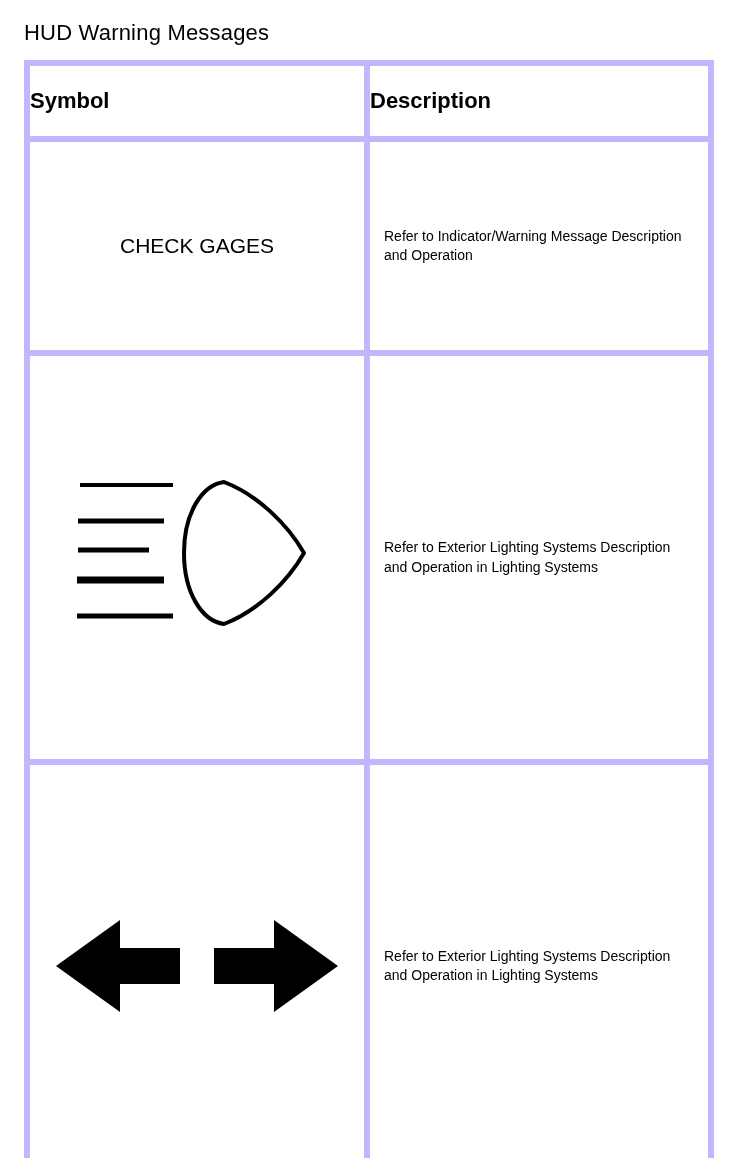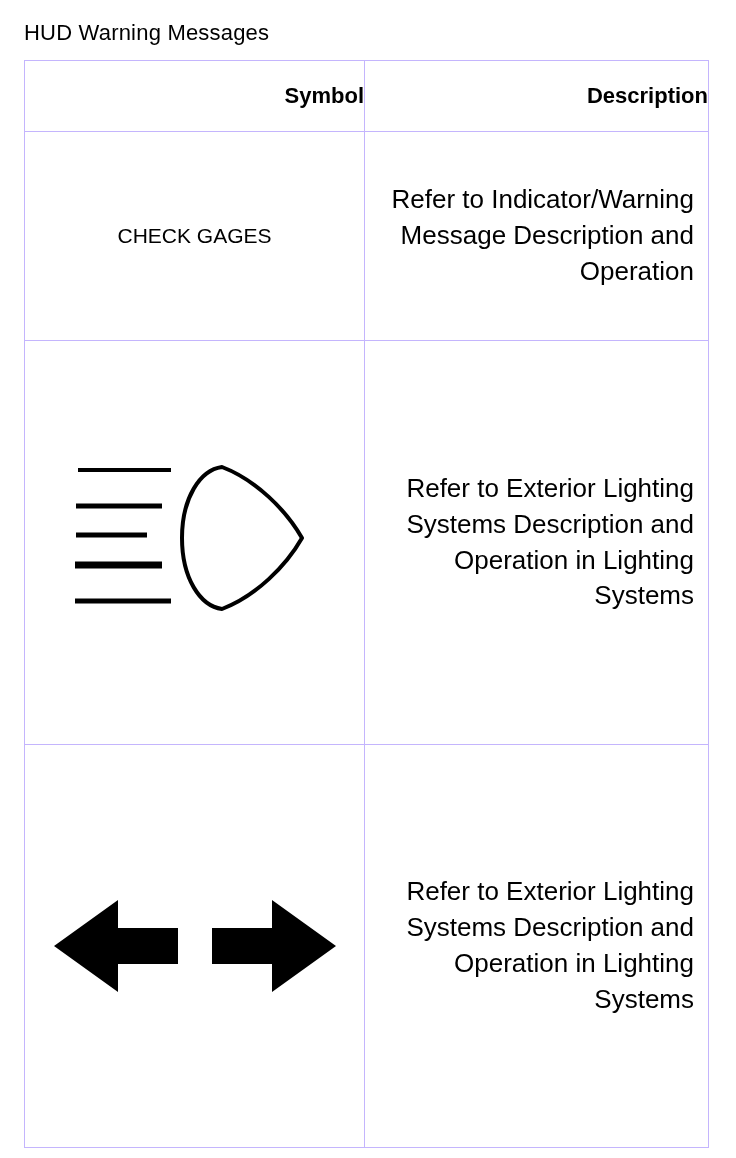--- a/index.html
+++ b/index.html
@@ -30,41 +30,41 @@
   .warning-table {
     position: absolute;
     left: 24px;
     top: 60px;
     width: 684px;
     border-collapse: collapse;
     table-layout: fixed;
   }
   .warning-table td,
   .warning-table th {
-    border: 1px solid #c4b5fd;
+    border: 6px solid #c4b5fd;
     padding: 0;
     vertical-align: middle;
-    text-align: right;
+    text-align: left;
     background: #ffffff;
   }
   .col-symbol { width: 340px; }
   .col-desc   { width: 344px; }
 
   .warning-table thead th {
     height: 70px;
     font-size: 22px;
     font-weight: bold;
   }
 
   .row-1 td { height: 208px; }
   .row-2 td { height: 403px; }
   .row-3 td { height: 402px; }
 
   .desc-text {
-    font-size: 26px;
+    font-size: 14px;
     line-height: 1.38;
     padding: 0 14px;
     font-weight: normal;
   }
 
   .symbol-text {
     font-size: 21px;
     line-height: 1.3;
   }
 

